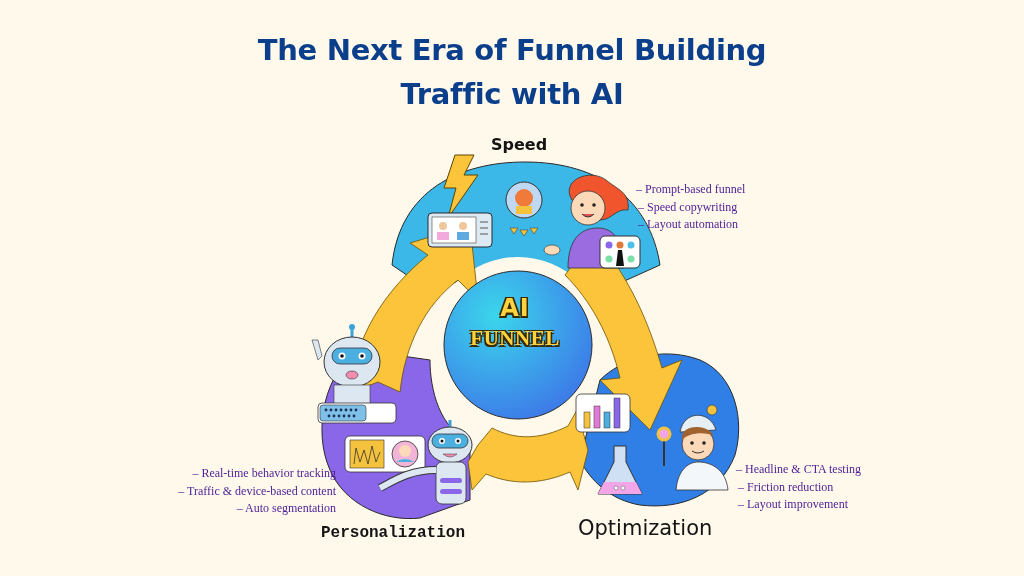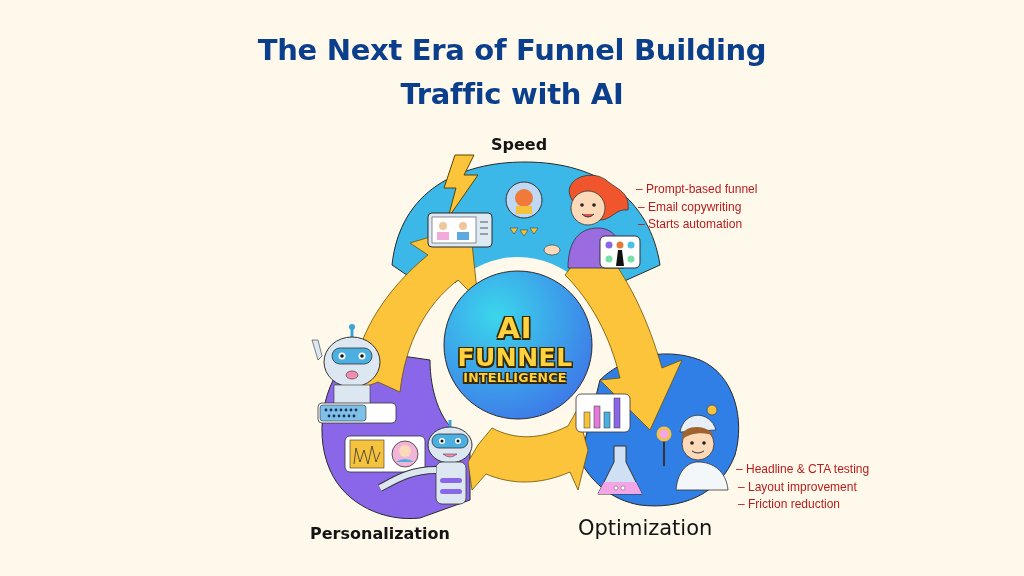--- a/index.html
+++ b/index.html
@@ -14,31 +14,31 @@
     text-align: center; color: #0B3F8C;
     font-weight: bold; font-size: 29px; line-height: 44px;
     letter-spacing: -0.3px;
   }
   .stage { position: absolute; left: 0; top: 0; width: 1024px; height: 576px; }
   .label {
     position: absolute; font-weight: bold; color: #141414;
     font-size: 16px; white-space: nowrap;
   }
   .bullets {
-    position: absolute; font-size: 12px; line-height: 17.5px; color: #b91c1c;
-    white-space: nowrap; font-family: Liberation Sans, sans-serif;
+    position: absolute; font-size: 12px; line-height: 17.5px; color: #4c1d95;
+    white-space: nowrap; font-family: Liberation Serif, serif;
   }
   .bullets.right-al { text-align: right; }
   .center-text {
     position: absolute; left: 440px; top: 290px; width: 150px; text-align: center;
     color: #FFD23F; font-family: "DejaVu Sans", sans-serif; font-weight: bold;
     text-shadow: -1.5px -1.5px 0 #3a2a00, 1.5px -1.5px 0 #3a2a00, -1.5px 1.5px 0 #3a2a00, 1.5px 1.5px 0 #3a2a00, 0 2px 0 #3a2a00;
   }
-  .center-text .ai { font-size: 29px; line-height: 36px; letter-spacing: 1px; margin-top: 20px; }
-  .center-text .funnel { font-size: 25px; line-height: 24px; letter-spacing: 0.5px; }
+  .center-text .ai { font-size: 24px; line-height: 36px; letter-spacing: 1px; }
+  .center-text .funnel { font-size: 21px; line-height: 24px; letter-spacing: 0.5px; font-family: Liberation Serif, serif; }
   .center-text .intel { font-size: 12.5px; line-height: 16px; letter-spacing: 0.3px; }
 </style>
 </head>
 <body>
 
 <div class="stage">
 
   <div class="title">
     <div>The Next Era of Funnel Building</div>
     <div>Traffic with AI</div>
@@ -207,32 +207,36 @@
       <path d="M 692 451 q 6 4 12 0" stroke="#333" fill="none"></path>
       <path d="M 676 490 C 678 468 690 462 698 462 C 712 462 726 470 728 490 Z" fill="#F4F7FA" stroke="#333" stroke-width="0.8"></path>
       <line x1="664" y1="438" x2="664" y2="466" stroke="#333" stroke-width="2"></line>
       <circle cx="664" cy="434" r="6" fill="#F2A6E8" stroke="#F5C23E" stroke-width="3"></circle>
     </g>
   </svg>
 
   <div class="center-text">
     <div class="ai">AI</div>
     <div class="funnel">FUNNEL</div>
-    <div class="intel">INTELLIGENCE</div>
   </div>
 
   <div class="label" style="left:491px;top:135px;">Speed</div>
-  <div class="label" style="left:310px;top:524px;">Personalization</div>
+  <div class="label" style="left:321px;top:524px;font-family:Liberation Mono, monospace;">Personalization</div>
   <div class="label" style="left:578px;top:516px;font-weight:normal;font-size:21px;">Optimization</div>
 
   <div class="bullets" style="left:636px;top:181px;">
     <div>– Prompt-based funnel</div>
-    <div style="padding-left:2px">– Email copywriting</div>
-    <div style="padding-left:2px">– Starts automation</div>
-  </div>
-
+    <div style="padding-left:2px">– Speed copywriting</div>
+    <div style="padding-left:2px">– Layout automation</div>
+  </div>
+
+  <div class="bullets right-al" style="left:150px;top:465px;width:186px;">
+    <div>– Real-time behavior tracking</div>
+    <div>– Traffic &amp; device-based content</div>
+    <div>– Auto segmentation</div>
+  </div>
 
   <div class="bullets" style="left:736px;top:461px;">
     <div>– Headline &amp; CTA testing</div>
+    <div style="padding-left:2px">– Friction reduction</div>
     <div style="padding-left:2px">– Layout improvement</div>
-    <div style="padding-left:2px">– Friction reduction</div>
   </div>
 </div>
 
 </body></html>

